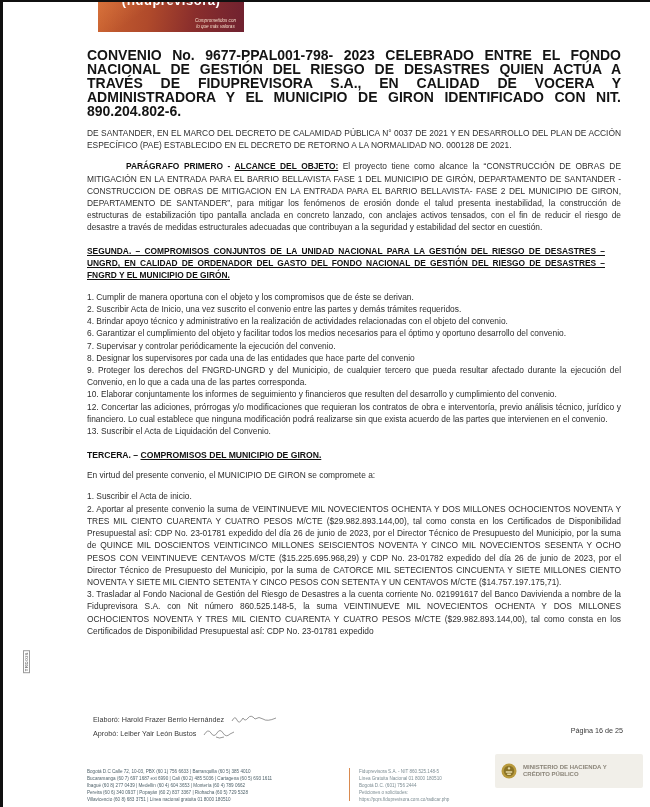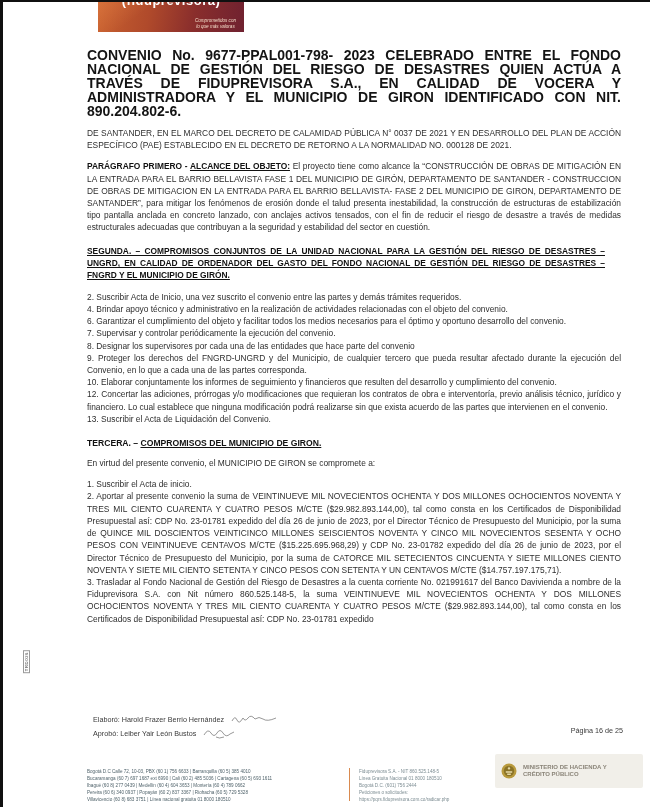--- a/index.html
+++ b/index.html
@@ -22,21 +22,21 @@
   
   .title{margin:16px 0 0 0;font-size:14px;font-weight:bold;line-height:14px;
     text-align:justify;color:#141414;}
   p.body{margin:9px 0 0 0;font-size:8.4px;line-height:12.2px;text-align:justify;}
   .h-seg{margin:11px 16px 0 0;font-size:8.4px;font-weight:bold;line-height:12.4px;
     text-align:justify;color:#111;text-decoration:underline;}
   .list{margin:9px 0 0 0;}
   .list p{margin:0;font-size:8.4px;line-height:12.2px;text-align:justify;}
   .h-ter{margin:13px 0 0 0;font-size:8.6px;font-weight:bold;color:#111;}
   .h-ter .u{text-decoration:underline;}
-  .b{font-weight:bold;color:#111;}
+  .b{font-weight:bold;color:#111;margin-left:39px;}
   .bu{font-weight:bold;color:#111;text-decoration:underline;}
   
   .vcode{position:absolute;left:20px;top:648px;writing-mode:vertical-rl;
     transform:rotate(180deg);font-size:4.2px;letter-spacing:.6px;color:#3a3a3a;
     border:0.5px solid #9a9a9a;padding:1px 0;}
   
   .approval{position:absolute;left:90px;top:712px;width:530px;font-size:7.2px;
     color:#3a3a3a;line-height:11px;}
   .approval .row{position:relative;white-space:nowrap;}
   .sig{display:inline-block;vertical-align:middle;margin-left:6px;}
@@ -71,20 +71,21 @@
 
     <p class="title">CONVENIO No. 9677-PPAL001-798- 2023 CELEBRADO ENTRE EL FONDO NACIONAL DE GESTIÓN DEL RIESGO DE DESASTRES QUIEN ACTÚA A TRAVÉS DE FIDUPREVISORA S.A., EN CALIDAD DE VOCERA Y ADMINISTRADORA Y EL MUNICIPIO DE GIRON IDENTIFICADO CON NIT. 890.204.802-6.</p>
 
     <p class="body">DE SANTANDER, EN EL MARCO DEL DECRETO DE CALAMIDAD PÚBLICA N° 0037 DE 2021 Y EN DESARROLLO DEL PLAN DE ACCIÓN ESPECÍFICO (PAE) ESTABLECIDO EN EL DECRETO DE RETORNO A LA NORMALIDAD NO. 000128 DE 2021.</p>
 
     <p class="body"><span class="b">PARÁGRAFO PRIMERO - </span><span class="bu">ALCANCE DEL OBJETO:</span><span> El proyecto tiene como alcance la “CONSTRUCCIÓN DE OBRAS DE MITIGACIÓN EN LA ENTRADA PARA EL BARRIO BELLAVISTA FASE 1 DEL MUNICIPIO DE GIRÓN, DEPARTAMENTO DE SANTANDER - CONSTRUCCION DE OBRAS DE MITIGACION EN LA ENTRADA PARA EL BARRIO BELLAVISTA- FASE 2 DEL MUNICIPIO DE GIRON, DEPARTAMENTO DE SANTANDER”, para mitigar los fenómenos de erosión donde el talud presenta inestabilidad, la construcción de estructuras de estabilización tipo pantalla anclada en concreto lanzado, con anclajes activos tensados, con el fin de reducir el riesgo de desastre a través de medidas estructurales adecuadas que contribuyan a la seguridad y estabilidad del sector en cuestión.</span></p>
 
     <p class="h-seg">SEGUNDA. – COMPROMISOS CONJUNTOS DE LA UNIDAD NACIONAL PARA LA GESTIÓN DEL RIESGO DE DESASTRES – UNGRD, EN CALIDAD DE ORDENADOR DEL GASTO DEL FONDO NACIONAL DE GESTIÓN DEL RIESGO DE DESASTRES – FNGRD Y EL MUNICIPIO DE GIRÓN.</p>
 
     <div class="list">
+      <p>1. Cumplir de manera oportuna con el objeto y los compromisos que de éste se derivan.</p>
       <p>2. Suscribir Acta de Inicio, una vez suscrito el convenio entre las partes y demás trámites requeridos.</p>
       <p>4. Brindar apoyo técnico y administrativo en la realización de actividades relacionadas con el objeto del convenio.</p>
       <p>6. Garantizar el cumplimiento del objeto y facilitar todos los medios necesarios para el óptimo y oportuno desarrollo del convenio.</p>
       <p>7. Supervisar y controlar periódicamente la ejecución del convenio.</p>
       <p>8. Designar los supervisores por cada una de las entidades que hace parte del convenio</p>
       <p>9. Proteger los derechos del FNGRD-UNGRD y del Municipio, de cualquier tercero que pueda resultar afectado durante la ejecución del Convenio, en lo que a cada una de las partes corresponda.</p>
       <p>10. Elaborar conjuntamente los informes de seguimiento y financieros que resulten del desarrollo y cumplimiento del convenio.</p>
       <p>12. Concertar las adiciones, prórrogas y/o modificaciones que requieran los contratos de obra e interventoría, previo análisis técnico, jurídico y financiero. Lo cual establece que ninguna modificación podrá realizarse sin que exista acuerdo de las partes que intervienen en el convenio.</p>
       <p> 13. Suscribir el Acta de Liquidación del Convenio.</p>
     </div>

